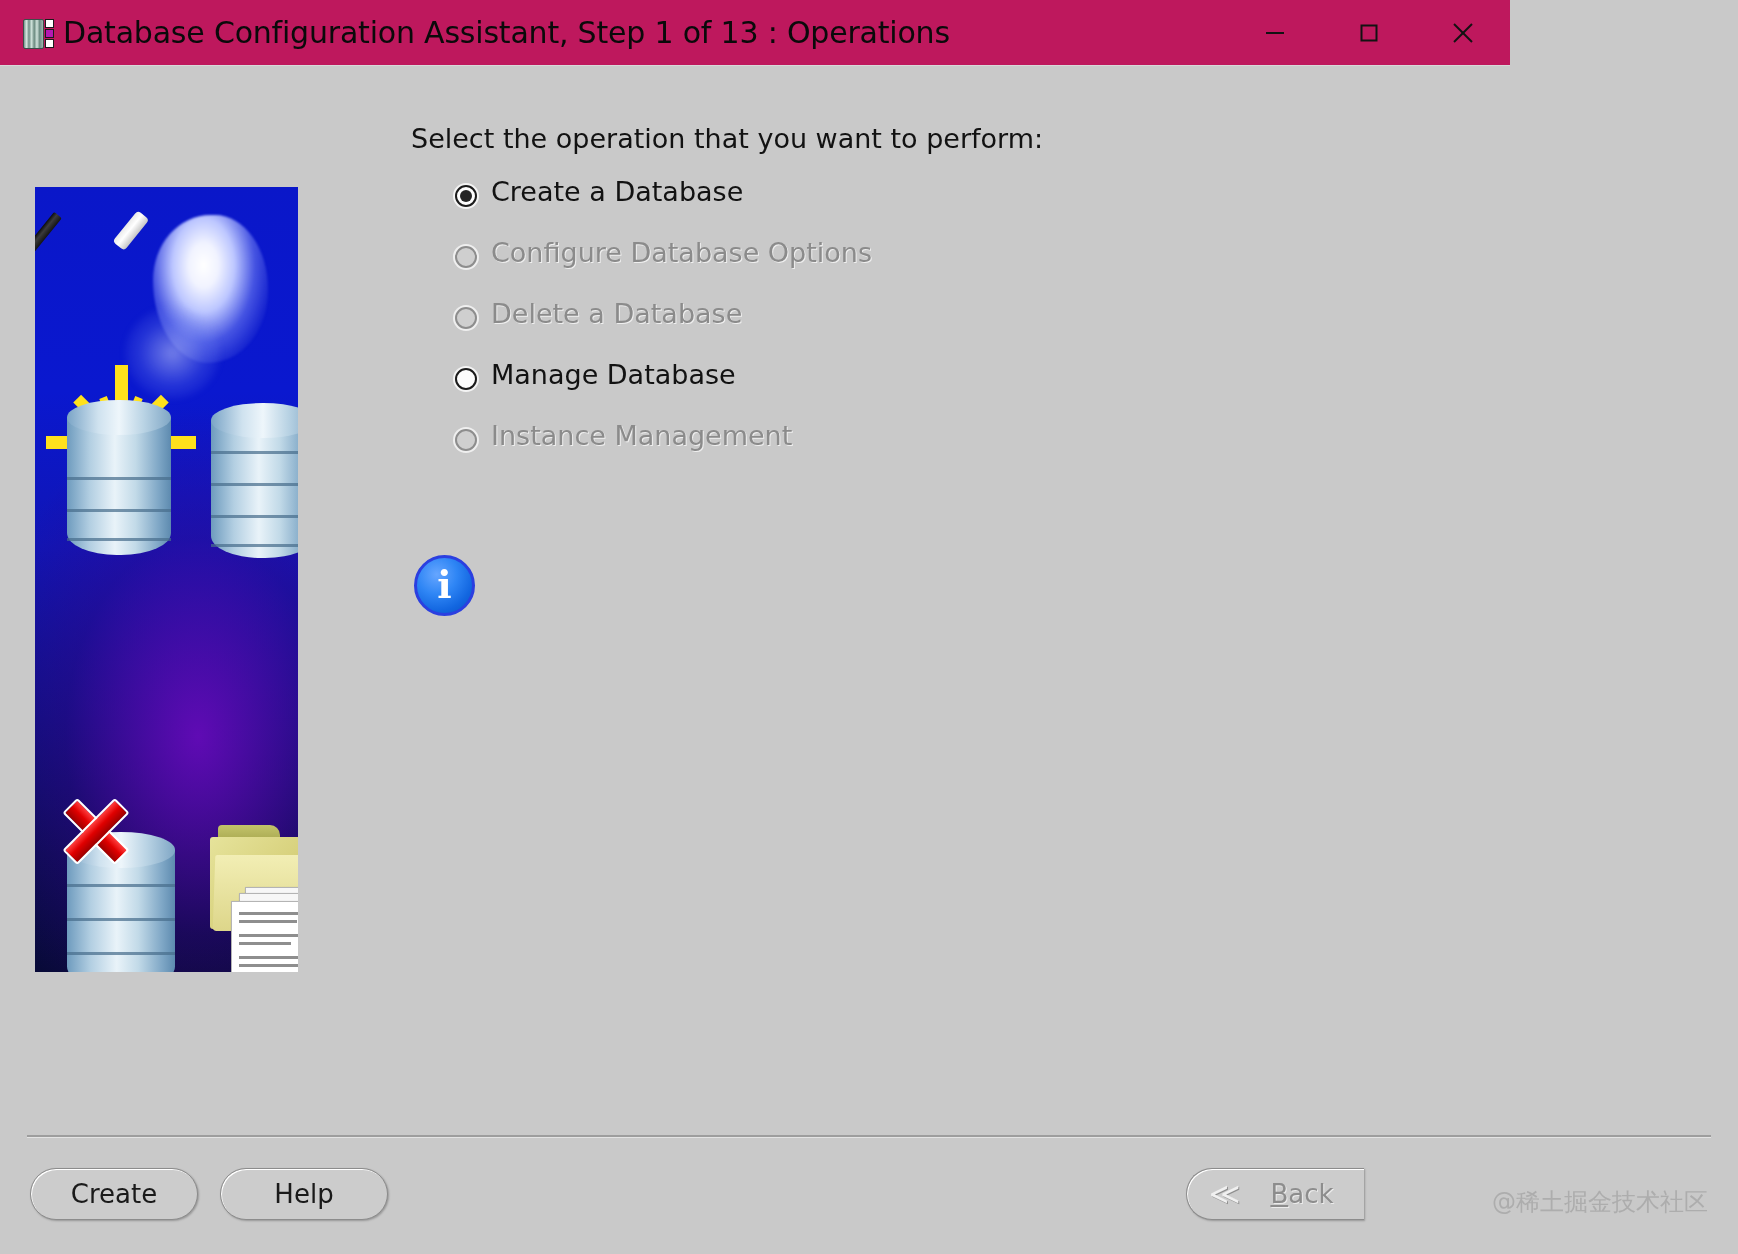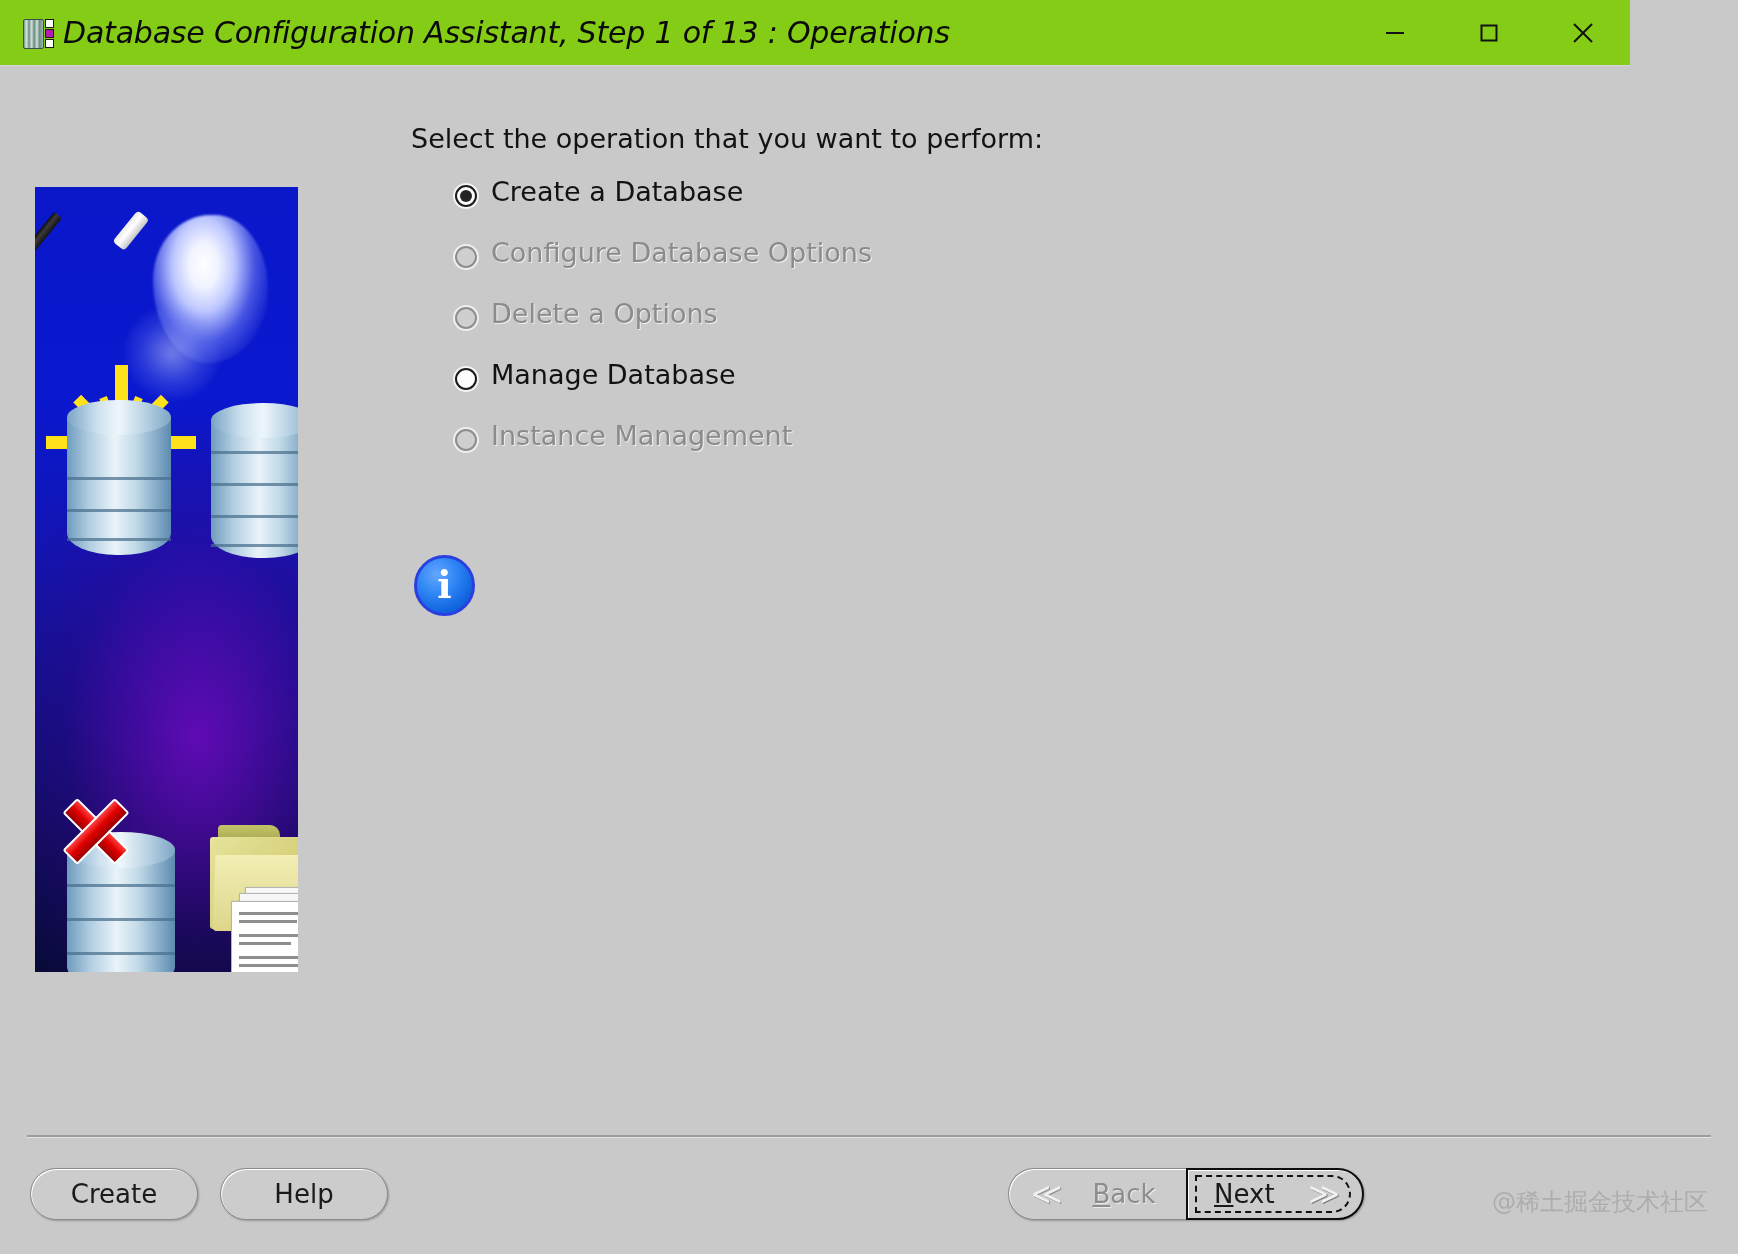--- a/index.html
+++ b/index.html
@@ -12,28 +12,27 @@
     background: #c9c9c9;
     font-family: "DejaVu Sans", sans-serif;
     overflow: hidden;
     position: relative;
   }
 
   
   .titlebar {
     position: absolute;
     left: 0; top: 0;
-    width: 1630px;
+    width: 1510px;
     height: 66px;
-    background: #84cc16;
+    background: #be185d;
     border-bottom: 1px solid #d8d8d8;
     display: flex;
     align-items: center;
     box-sizing: border-box;
-    font-style: italic;
   }
   .title-left {
     display: flex;
     align-items: center;
     padding-left: 22px;
     flex: 1;
     min-width: 0;
   }
   .app-icon {
     width: 34px;
@@ -585,21 +584,21 @@
       <span class="radio-label">Create a Database</span>
     </div>
 
     <div class="radio-row">
       <span class="radio-mark off"></span>
       <span class="radio-label dim">Configure Database Options</span>
     </div>
 
     <div class="radio-row">
       <span class="radio-mark off"></span>
-      <span class="radio-label dim">Delete a Options</span>
+      <span class="radio-label dim">Delete a Database</span>
     </div>
 
     <div class="radio-row">
       <span class="radio-mark on-empty"></span>
       <span class="radio-label">Manage Database</span>
     </div>
 
     <div class="radio-row">
       <span class="radio-mark off"></span>
       <span class="radio-label dim">Instance Management</span>
@@ -623,19 +622,15 @@
   <div class="ov-btn">
     <span>Help</span>
   </div>
 </div>
 
 <div class="btn-row-right">
   <div class="ov-btn back disabled">
     <span class="arrow-l">≪</span>
     <span><span class="mnem">B</span>ack</span>
   </div>
-  <div class="ov-btn next">
-    <span class="lbl-next"><span class="mnem">N</span>ext</span>
-    <span class="arrow-r lbl-next">≫</span>
-  </div>
 </div>
 
 <div class="watermark">@稀土掘金技术社区</div>
 
 </body></html>

